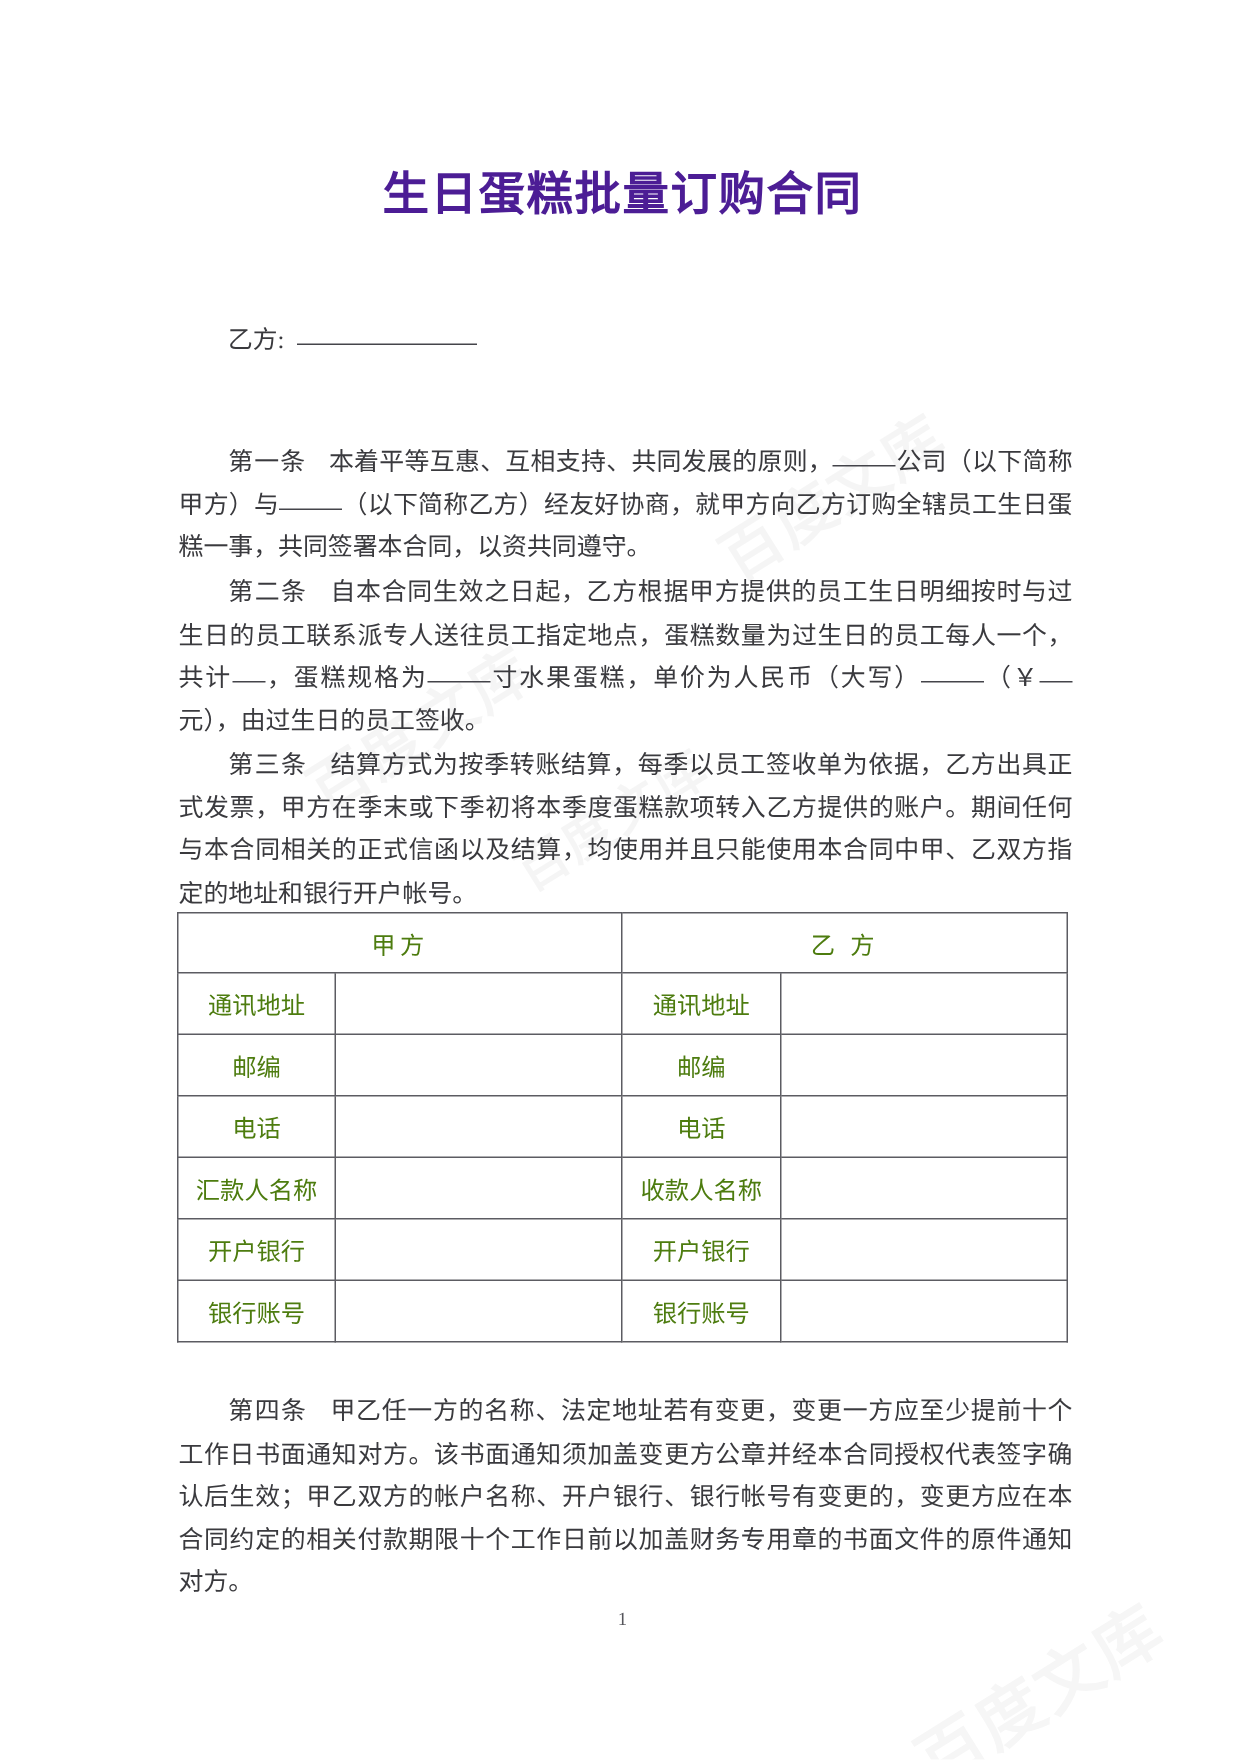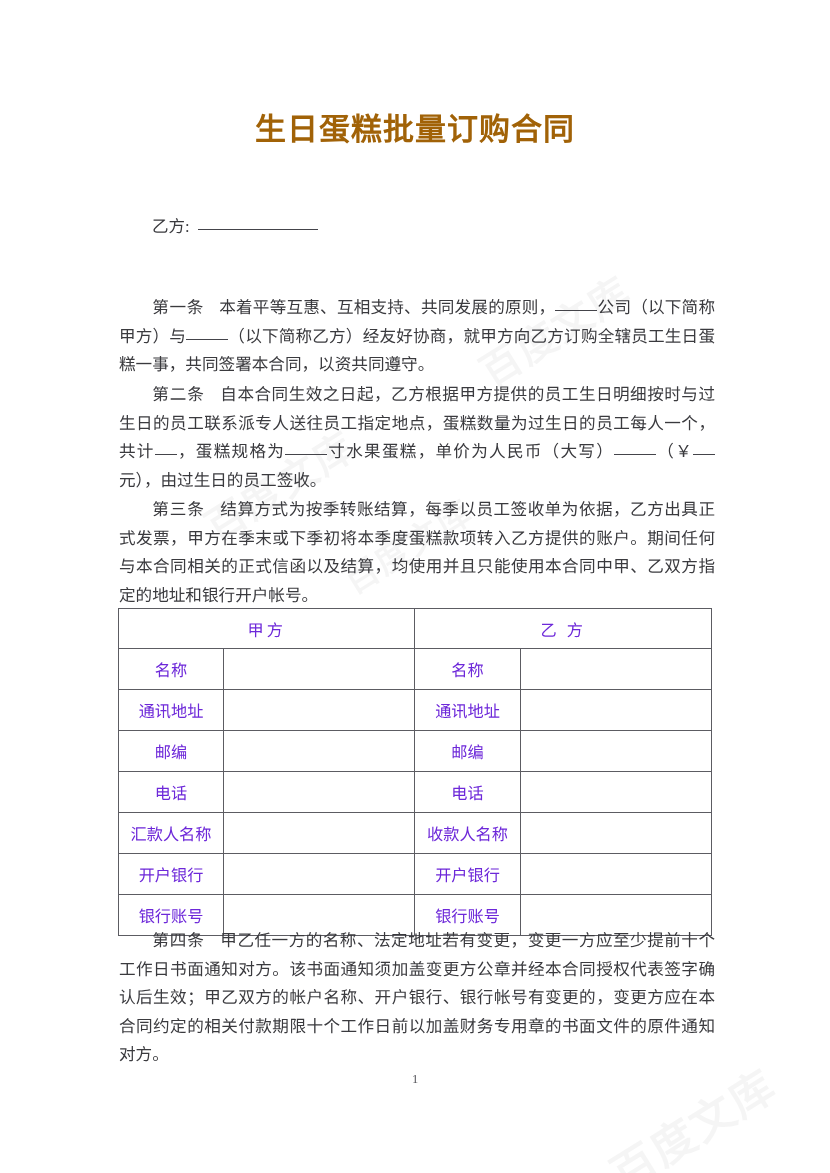--- a/index.html
+++ b/index.html
@@ -43,21 +43,21 @@
 
   .doc-title {
     position: absolute;
     top: 104px;
     left: 0;
     width: 830px;
     text-align: center;
     font-size: 31px;
     font-weight: 700;
     letter-spacing: 1px;
-    color: #a16207;
+    color: #4c1d95;
     font-family: "Liberation Serif", "DejaVu Serif", serif;
   }
 
   .party-block {
     position: absolute;
     top: 212px;
     left: 152px;
     font-size: 16.5px;
     line-height: 30px;
   }
@@ -100,21 +100,21 @@
   #p4 { top: 927px; }
 
   
   .party-table {
     position: absolute;
     top: 608px;
     left: 118px;
     width: 594px;
     border-collapse: collapse;
     font-size: 16.2px;
-    color: #6d28d9;
+    color: #4d7c0f;
   }
   .party-table td {
     border: 1px solid #5c5c62;
     height: 40px;
     padding: 0 6px;
     text-align: center;
     vertical-align: middle;
   }
   .party-table .hdr {
     height: 39px;
@@ -165,26 +165,20 @@
     <p class="para"><span class="art-label">第三条</span><span class="art-gap"></span><span>结算方式为按季转账结算，每季以员工签收单为依据，乙方出具正式发票，甲方在季末或下季初将本季度蛋糕款项转入乙方提供的账户。期间任何与本合同相关的正式信函以及结算，均使用并且只能使用本合同中甲、乙双方指定的地址和银行开户帐号。</span></p>
   </div>
 
   <table class="party-table">
     <tbody>
       <tr>
         <td class="hdr" colspan="2">甲方</td>
         <td class="hdr" colspan="2">乙 方</td>
       </tr>
       <tr>
-        <td class="col-label">名称</td>
-        <td class="col-value"></td>
-        <td class="col-label">名称</td>
-        <td class="col-value"></td>
-      </tr>
-      <tr>
         <td class="col-label">通讯地址</td>
         <td class="col-value"></td>
         <td class="col-label">通讯地址</td>
         <td class="col-value"></td>
       </tr>
       <tr>
         <td class="col-label">邮编</td>
         <td class="col-value"></td>
         <td class="col-label">邮编</td>
         <td class="col-value"></td>

